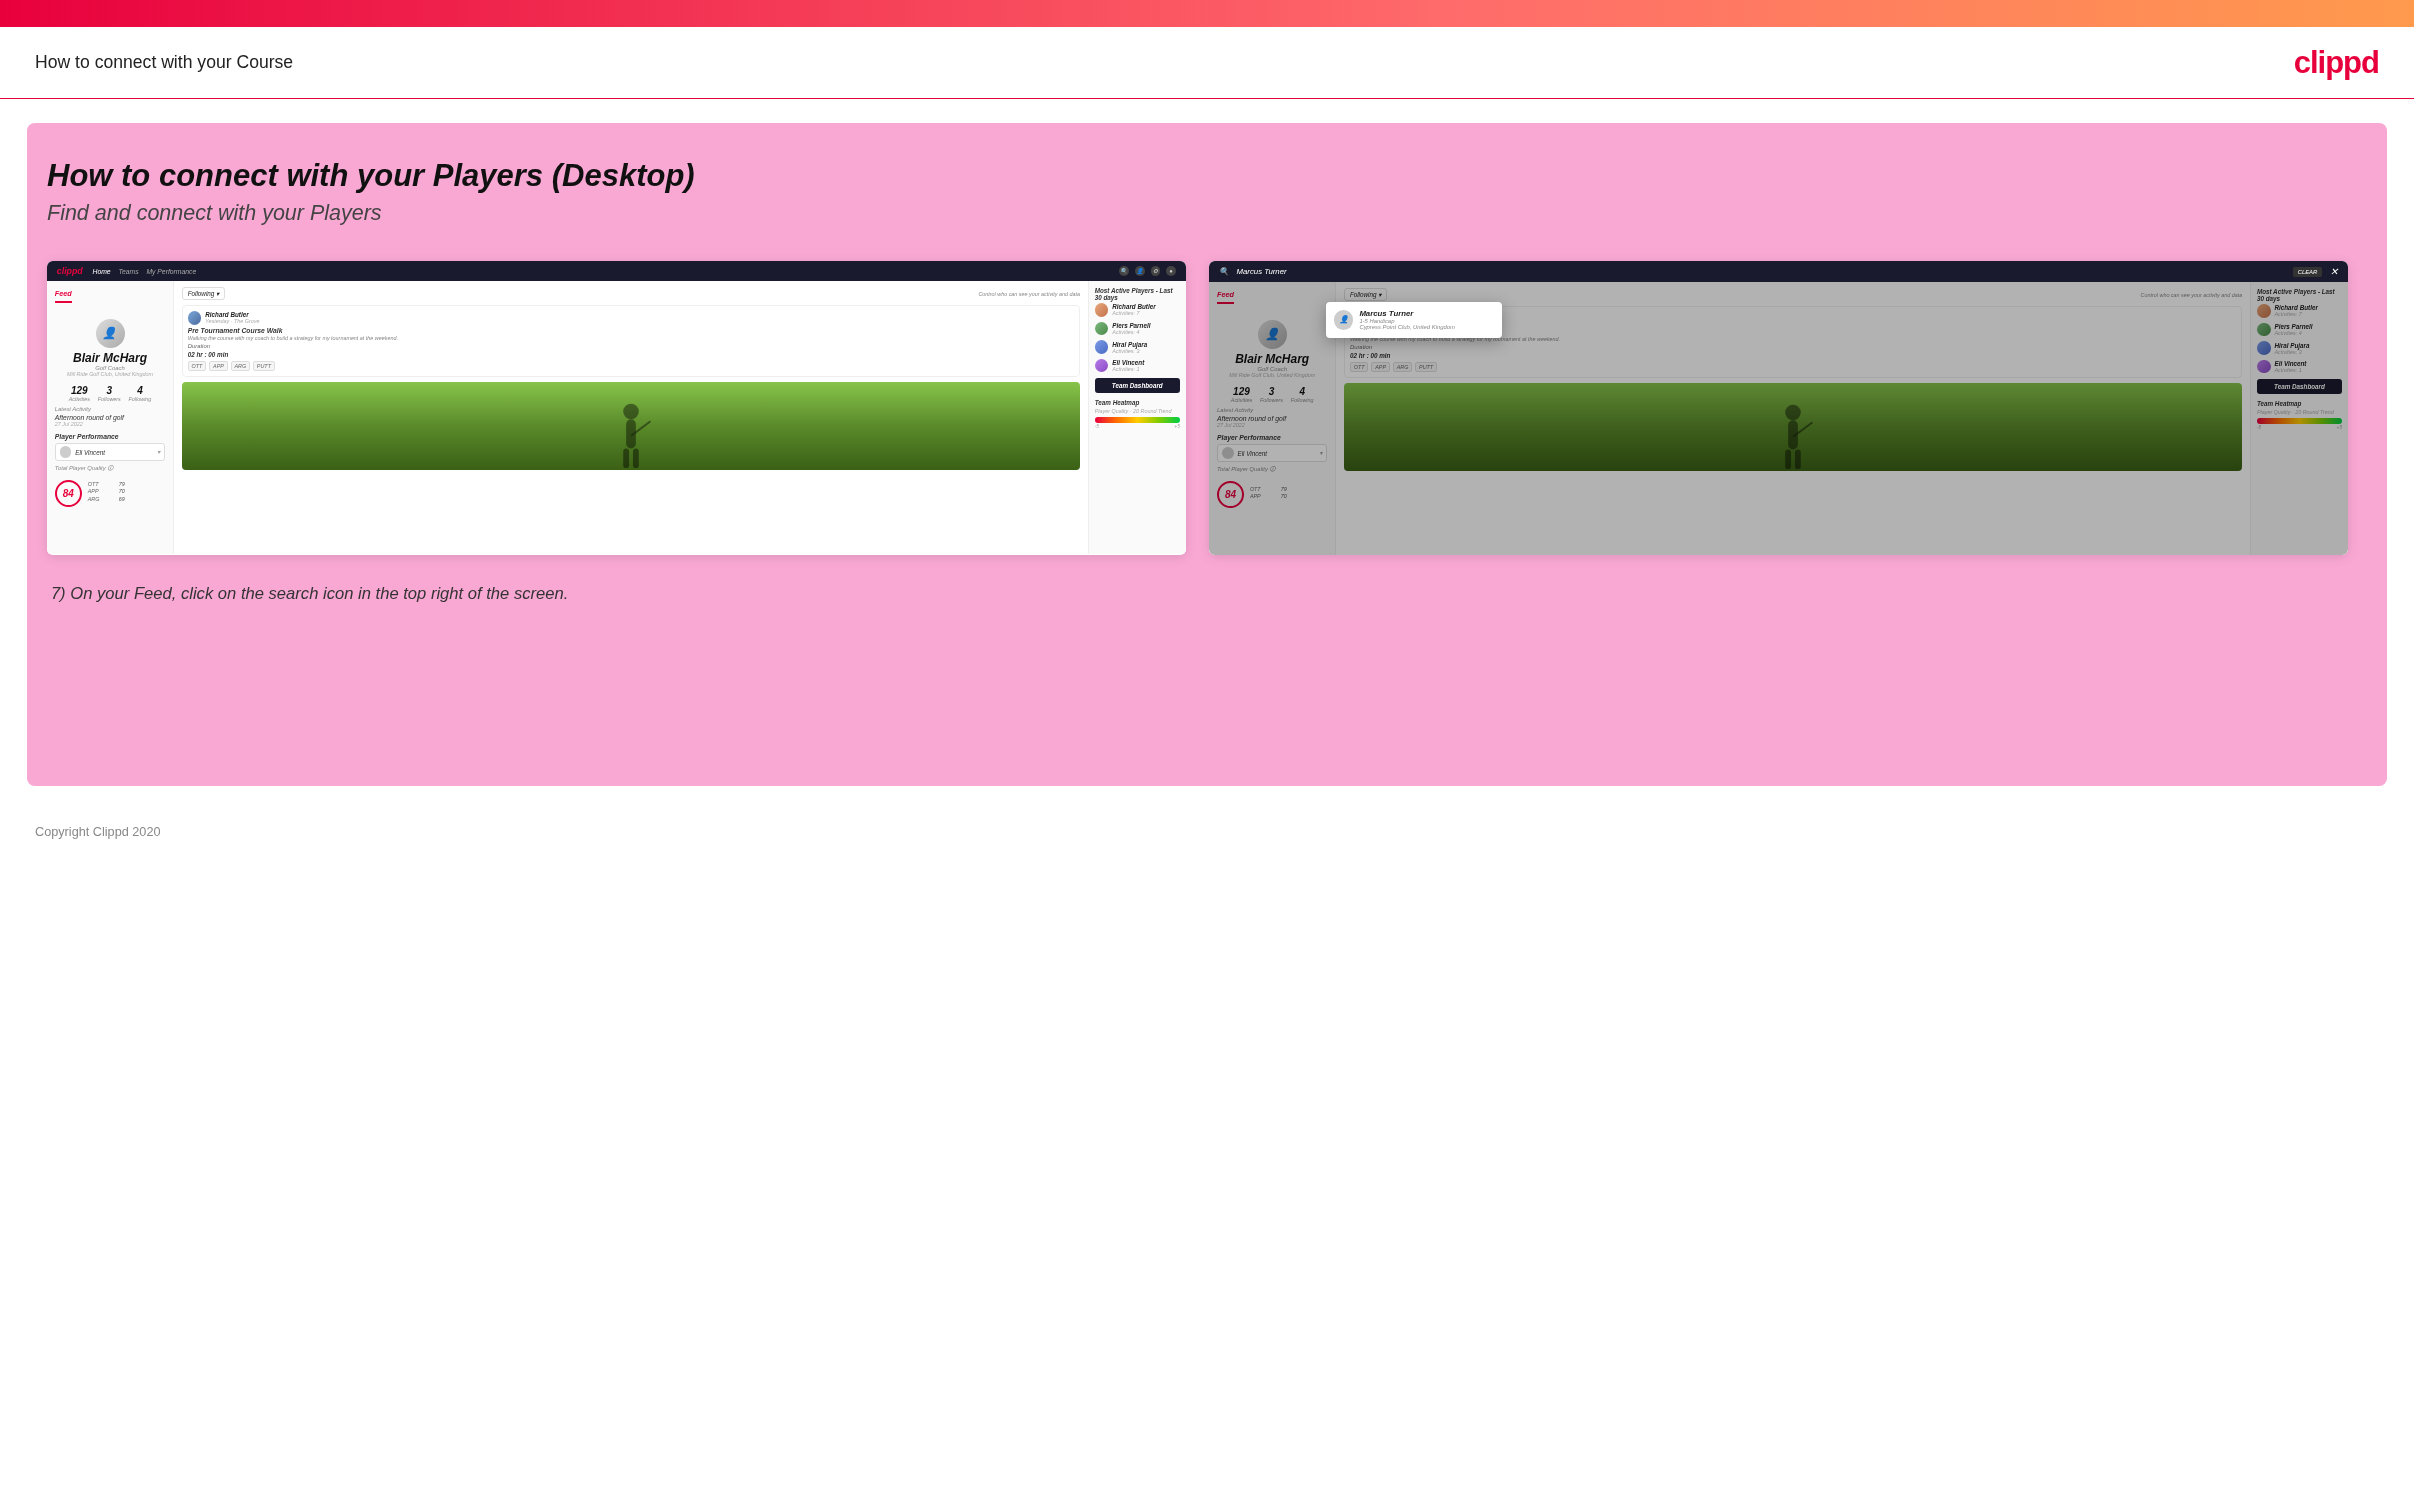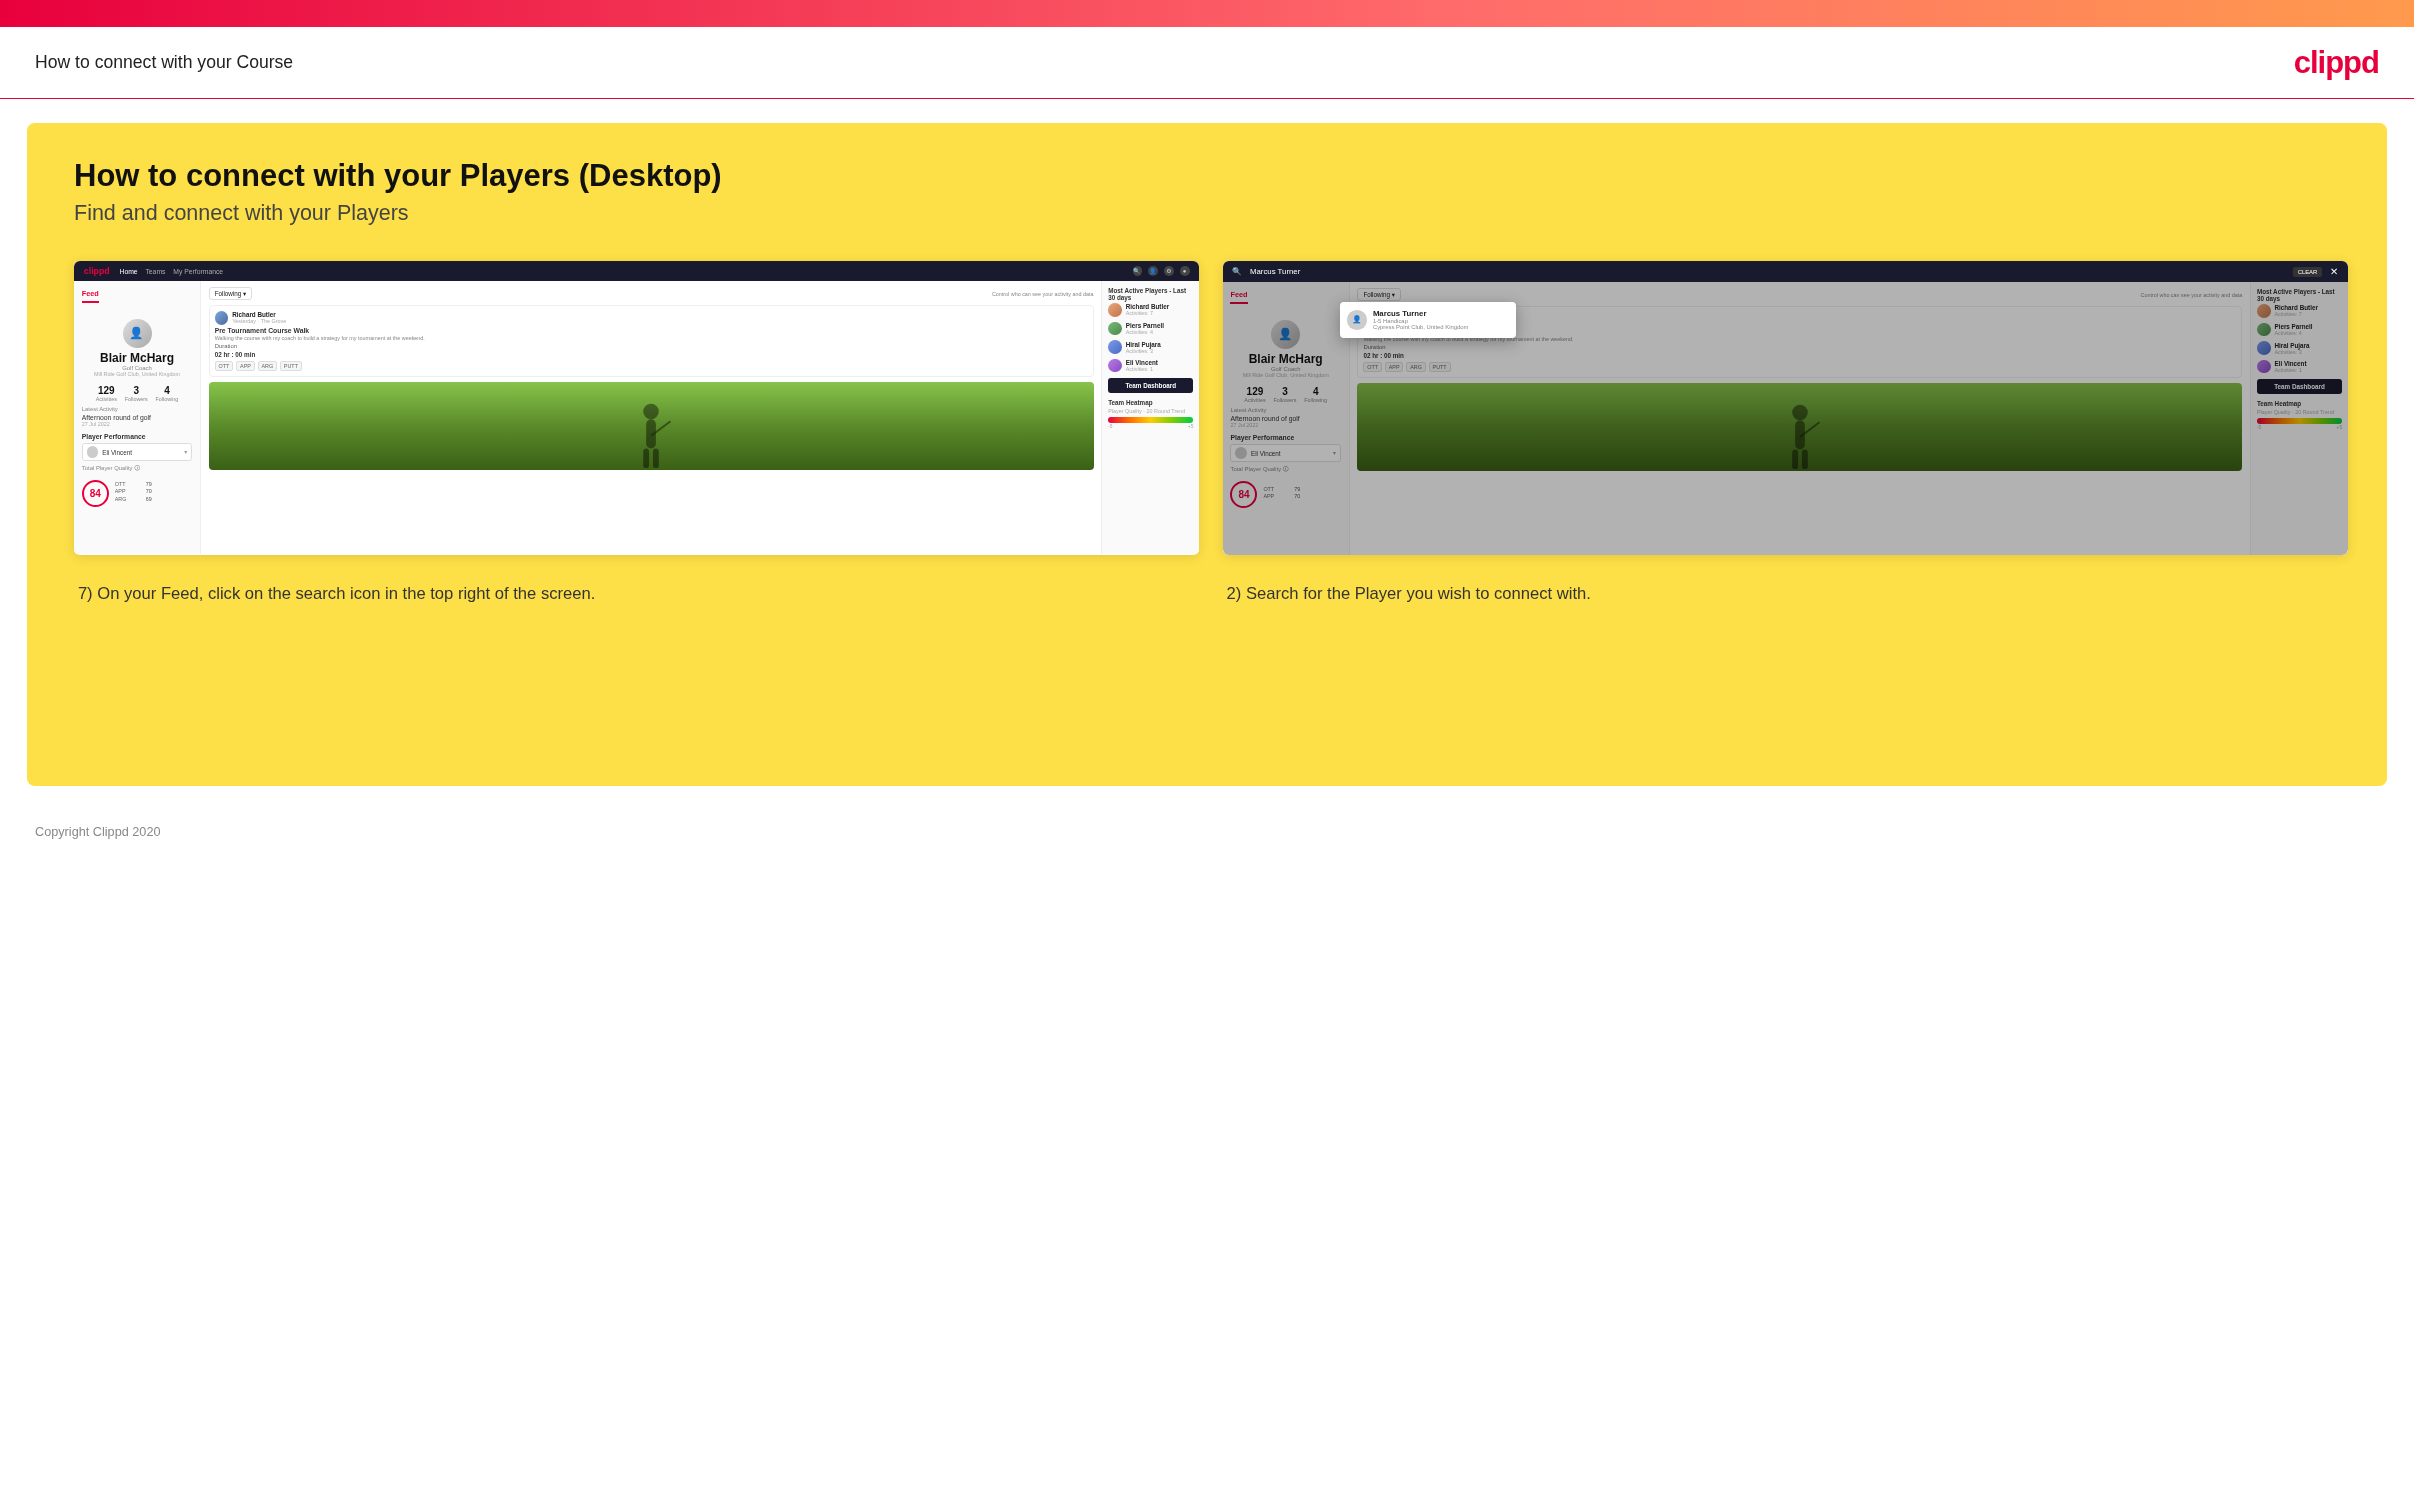--- a/index.html
+++ b/index.html
@@ -31,25 +31,26 @@
     }
     .logo {
       font-size: 31px;
       font-weight: 700;
       color: #e8003d;
       letter-spacing: -1px;
     }
 
     
     .main-content {
-      background: #fde047;
+      background: #f9a8d4;
       margin: 23.4px 27px;
       border-radius: 7.8px;
-      padding: 35px 39px 47px 47px;
+      padding: 35px 39px 47px 20px;
       min-height: 663px;
+      font-style: italic;
     }
     .main-heading {
       font-size: 31px;
       font-weight: 700;
       color: #111;
       margin-bottom: 7.8px;
     }
     .main-subheading {
       font-size: 21.5px;
       font-weight: 400;
@@ -895,20 +896,19 @@
               </div>
             </div>
           </div>
         </div>
       </div>
     </div>
   </div>
 
   <div class="step-descriptions">
     <p class="step-desc">7) On your Feed, click on the search icon in the top right of the screen.</p>
-    <p class="step-desc">2) Search for the Player you wish to connect with.</p>
   </div>
 </main>
 
 <footer class="page-footer">
   <span>Copyright Clippd 2020</span>
 </footer>
 
 
 </body></html>

